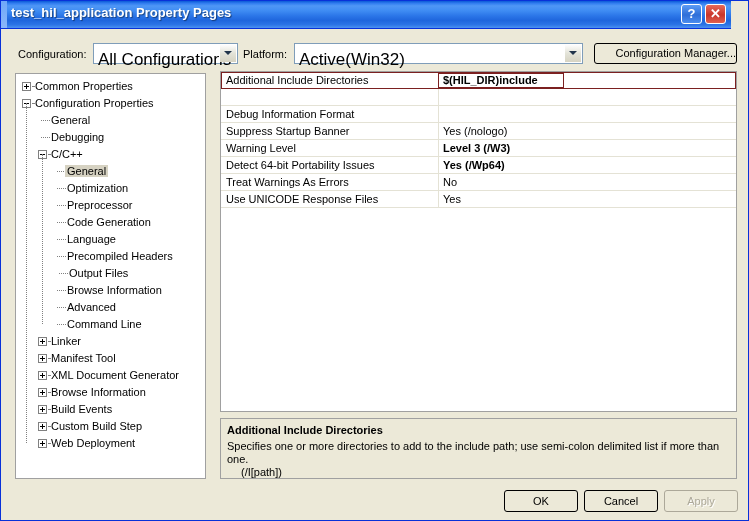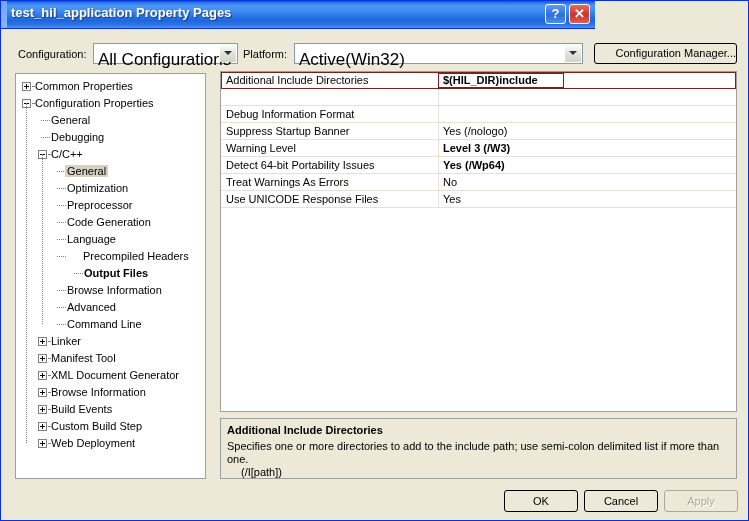--- a/index.html
+++ b/index.html
@@ -19,21 +19,21 @@
     box-sizing: border-box;
     background: #ece9d8;
     border: 1px solid #0831d9;
     overflow: hidden;
   }
 
   
   #titlebar {
     position: absolute;
     left: 0; top: 0;
-    width: 594px;
+    width: 730px;
     height: 27px;
     background: linear-gradient(to bottom,
         #0a59d6 0%, #2f7bef 8%, #4f97f6 18%,
         #3f8cf3 36%, #2b76e8 55%, #1f66dd 72%,
         #2c74e6 88%, #4d92f2 100%);
     border-bottom: 1px solid #0831d9;
   }
   #titlebar-left-glow {
     position: absolute;
     left: 0; top: 0;
@@ -367,23 +367,23 @@
       <div class="tnode" style="top: 140px; left: 0px; width: 189px;">
         <span class="dots" style="left: 41px; width: 9px;"></span>
         <span class="tlabel" style="left: 51px;">Code Generation</span>
       </div>
       <div class="tnode" style="top: 157px; left: 0px; width: 189px;">
         <span class="dots" style="left: 41px; width: 9px;"></span>
         <span class="tlabel" style="left: 51px;">Language</span>
       </div>
       <div class="tnode" style="top: 174px; left: 0px; width: 189px;">
         <span class="dots" style="left: 41px; width: 9px;"></span>
-        <span class="tlabel" style="left: 67px;">Precompiled Headers</span>
-      </div>
-      <div class="tnode" style="top: 191px; left: 17px; width: 223px; font-weight: bold;">
+        <span class="tlabel" style="left: 51px;">Precompiled Headers</span>
+      </div>
+      <div class="tnode" style="top: 191px; left: 2px; width: 223px;">
         <span class="dots" style="left: 41px; width: 9px;"></span>
         <span class="tlabel" style="left: 51px;">Output Files</span>
       </div>
       <div class="tnode" style="top: 208px; left: 0px; width: 189px;">
         <span class="dots" style="left: 41px; width: 9px;"></span>
         <span class="tlabel" style="left: 51px;">Browse Information</span>
       </div>
       <div class="tnode" style="top: 225px; left: 0px; width: 189px;">
         <span class="dots" style="left: 41px; width: 9px;"></span>
         <span class="tlabel" style="left: 51px;">Advanced</span>

